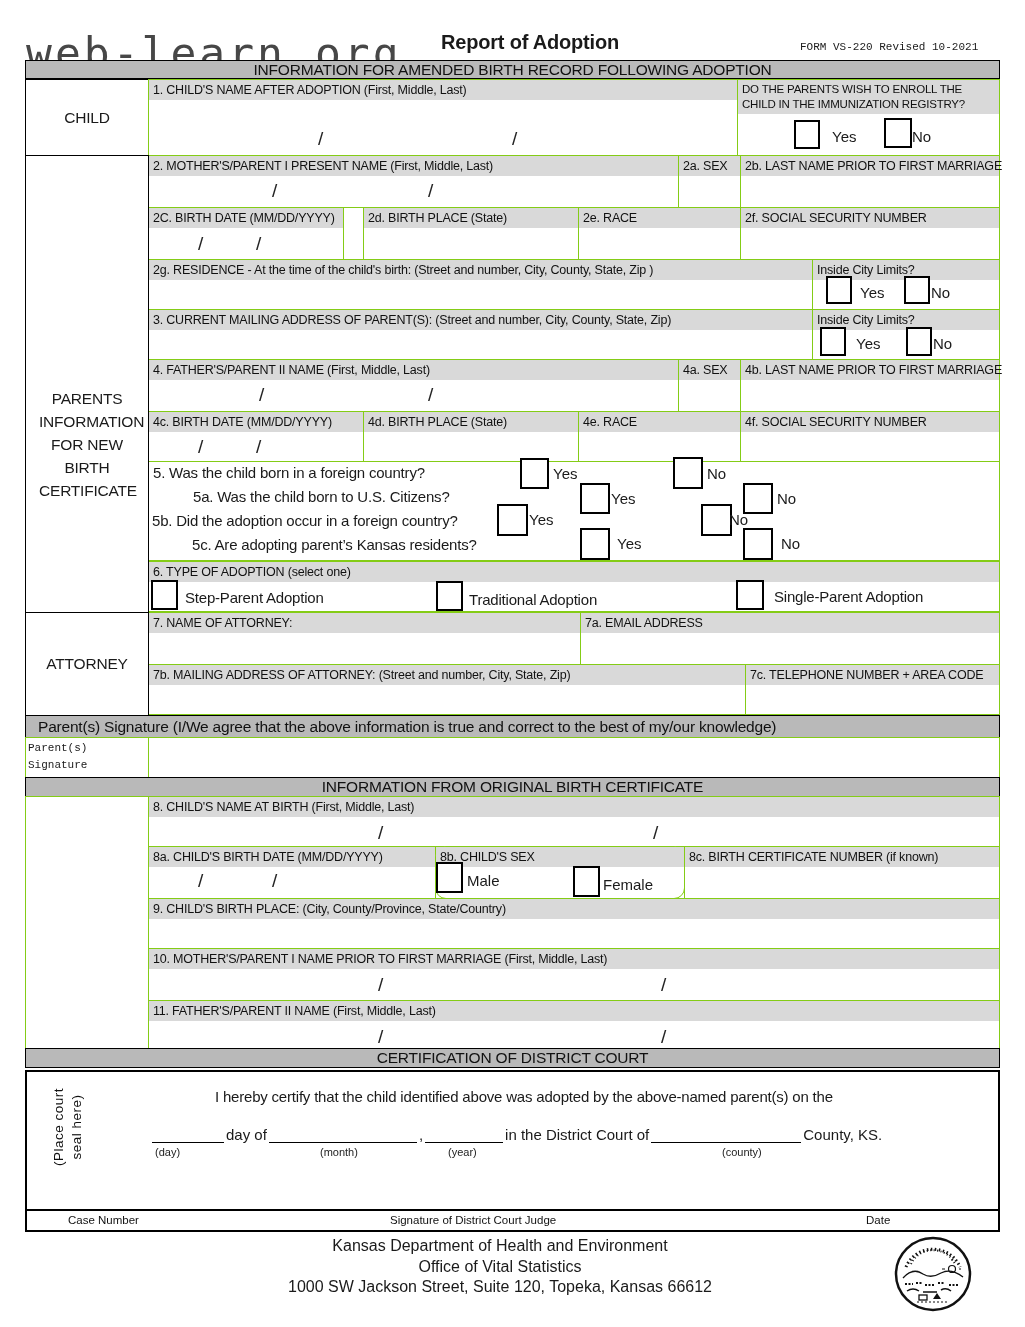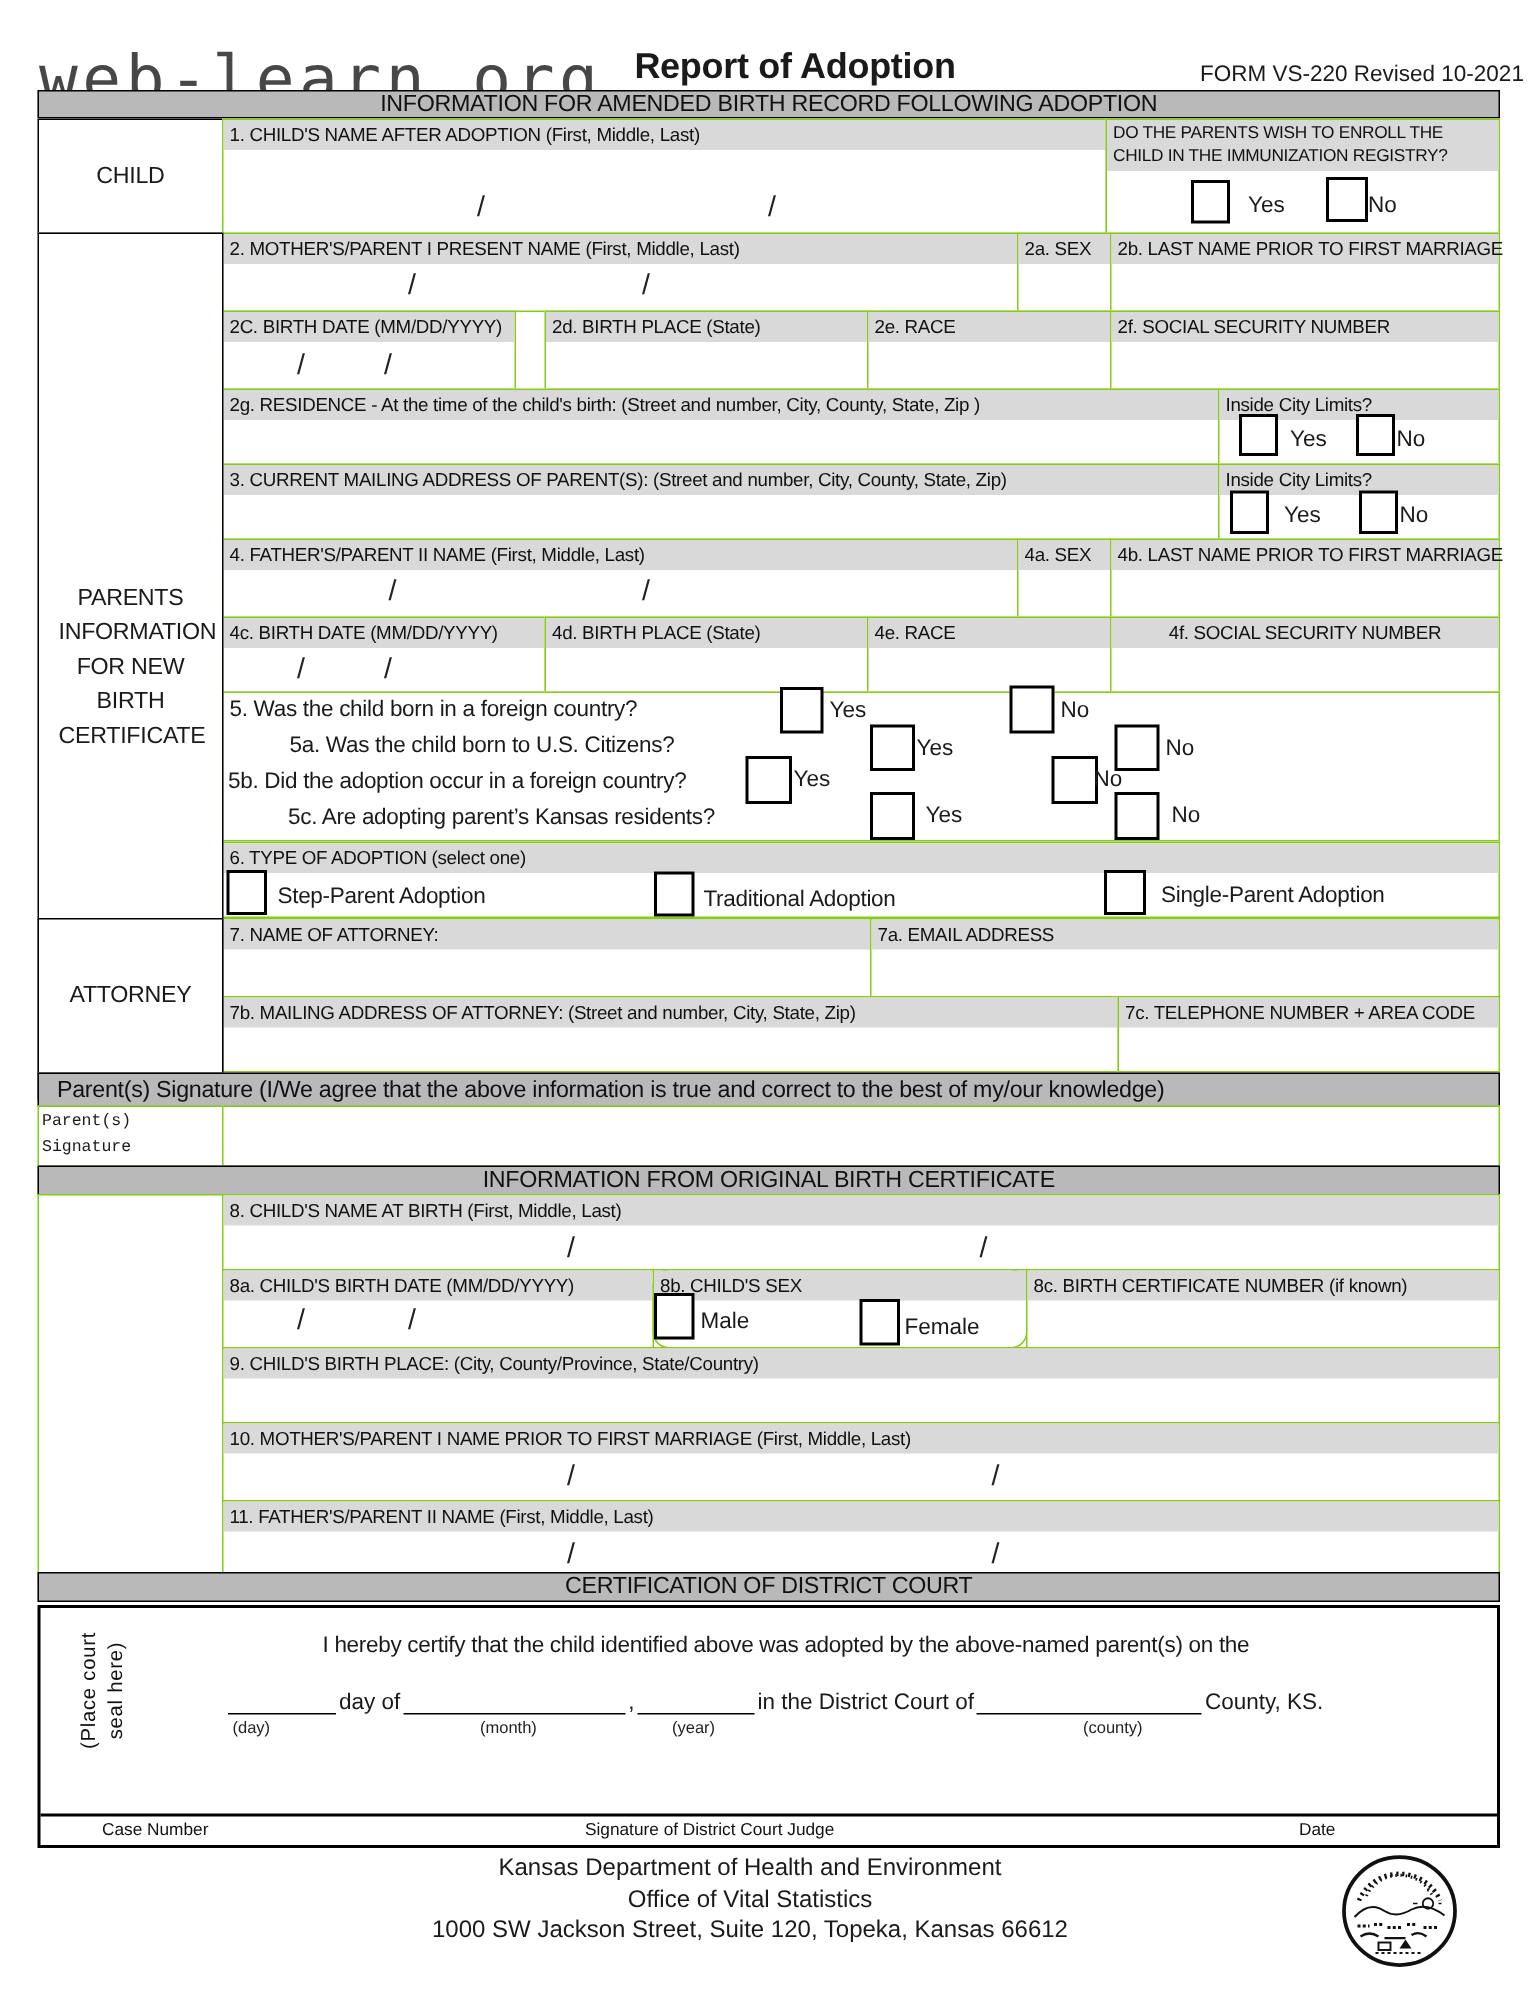--- a/index.html
+++ b/index.html
@@ -34,22 +34,22 @@
   .slash { position: absolute; font-size: 19px; color: #222; }
   .blank { display: inline-block; border-bottom: 1px solid #000; height: 16px; vertical-align: bottom; }
   .sub { position: absolute; font-size: 11px; color: #222; }
   .smalllbl { position: absolute; font-size: 11.5px; color: #111; }
   .wm {
     position: absolute; left: 26px; top: 28px;
     font-family: "DejaVu Sans Mono", monospace; font-size: 43px;
     color: rgba(45,45,45,0.88); letter-spacing: 3px; white-space: nowrap;
   }
   .title { position: absolute; left: 330px; top: 31px; width: 400px; text-align: center;
-    font-size: 24px; font-weight: bold; letter-spacing: -0.2px; }
-  .formno { position: absolute; left: 800px; top: 41px; font-size: 15px; }
+    font-size: 20px; font-weight: bold; letter-spacing: -0.2px; }
+  .formno { position: absolute; left: 800px; top: 41px; font-size: 11px; font-family: Liberation Mono, monospace; }
   .footer { position: absolute; left: 150px; top: 1236px; width: 700px; text-align: center;
     font-size: 16px; line-height: 20.5px; }
   .sealnote {
     position: absolute; left: 22px; top: 1105px; width: 100px; height: 44px;
     transform: rotate(-90deg); text-align: center; font-size: 13.5px;
     line-height: 1.3; letter-spacing: 0.5px; color: #111;
   }
   .fillline { position: absolute; left: 152px; top: 1126px; font-size: 15px; white-space: nowrap; }
   .fillline span.txt { margin: 0 2px; }
 </style>
@@ -141,21 +141,21 @@
 
   <div class="c" style="left:148px;top:411px;width:216px;height:51px;">
     <div class="lbl">4c. BIRTH DATE (MM/DD/YYYY)</div>
   </div>
   <div class="c" style="left:363px;top:411px;width:216px;height:51px;">
     <div class="lbl">4d. BIRTH PLACE (State)</div>
   </div>
   <div class="c" style="left:578px;top:411px;width:163px;height:51px;">
     <div class="lbl">4e. RACE</div>
   </div>
-  <div class="c" style="left:740px;top:411px;width:260px;height:51px;text-align:center;">
+  <div class="c" style="left:740px;top:411px;width:260px;height:51px;">
     <div class="lbl">4f. SOCIAL SECURITY NUMBER</div>
   </div>
   <div class="slash" style="left:198px;top:436px;">/</div>
   <div class="slash" style="left:256px;top:436px;">/</div>
 
   <div class="c" style="left:148px;top:461px;width:852px;height:100px;"></div>
   <div class="q" style="left:153px;top:464px;">5. Was the child born in a foreign country?</div>
   <div class="cb" style="left:520px;top:458px;width:29px;height:31px;"></div>
   <div class="yn" style="left:553px;top:465px;">Yes</div>
   <div class="cb" style="left:673px;top:457px;width:30px;height:32px;"></div>

